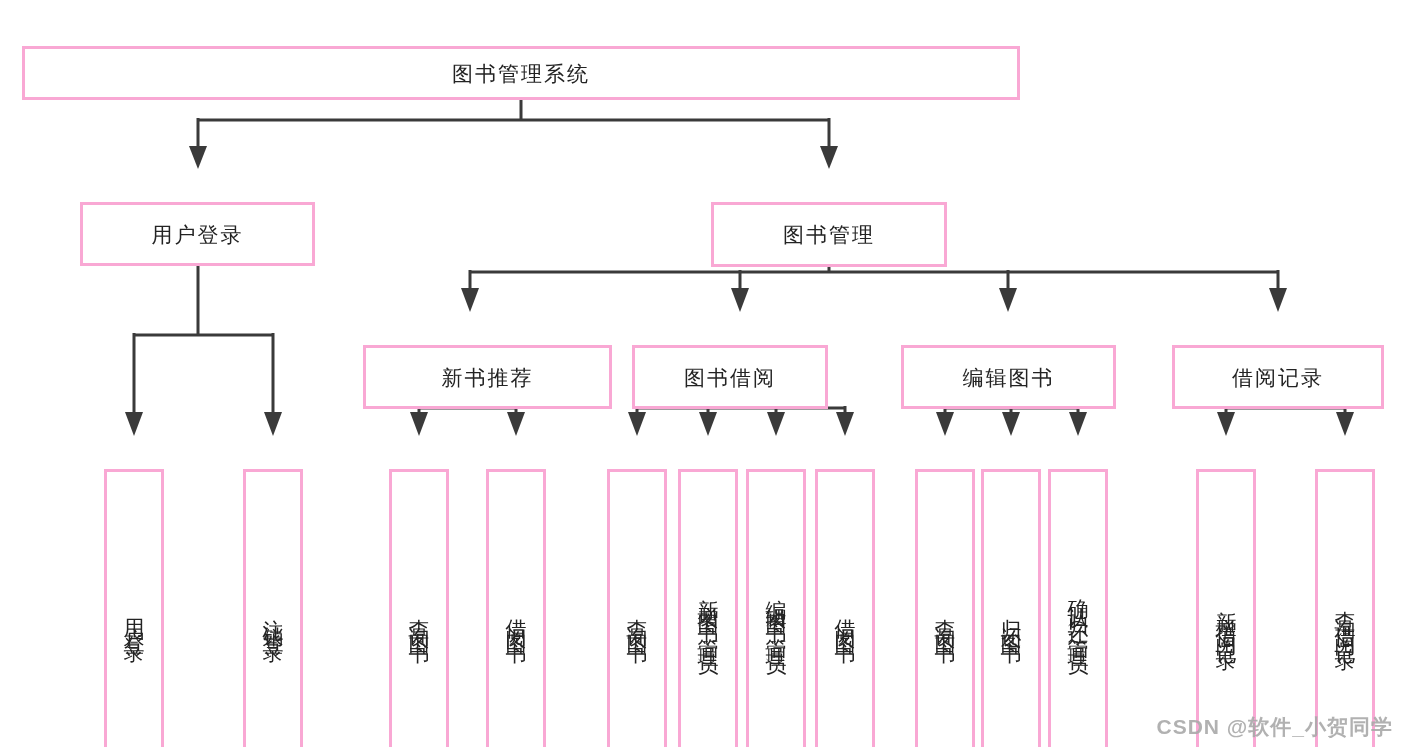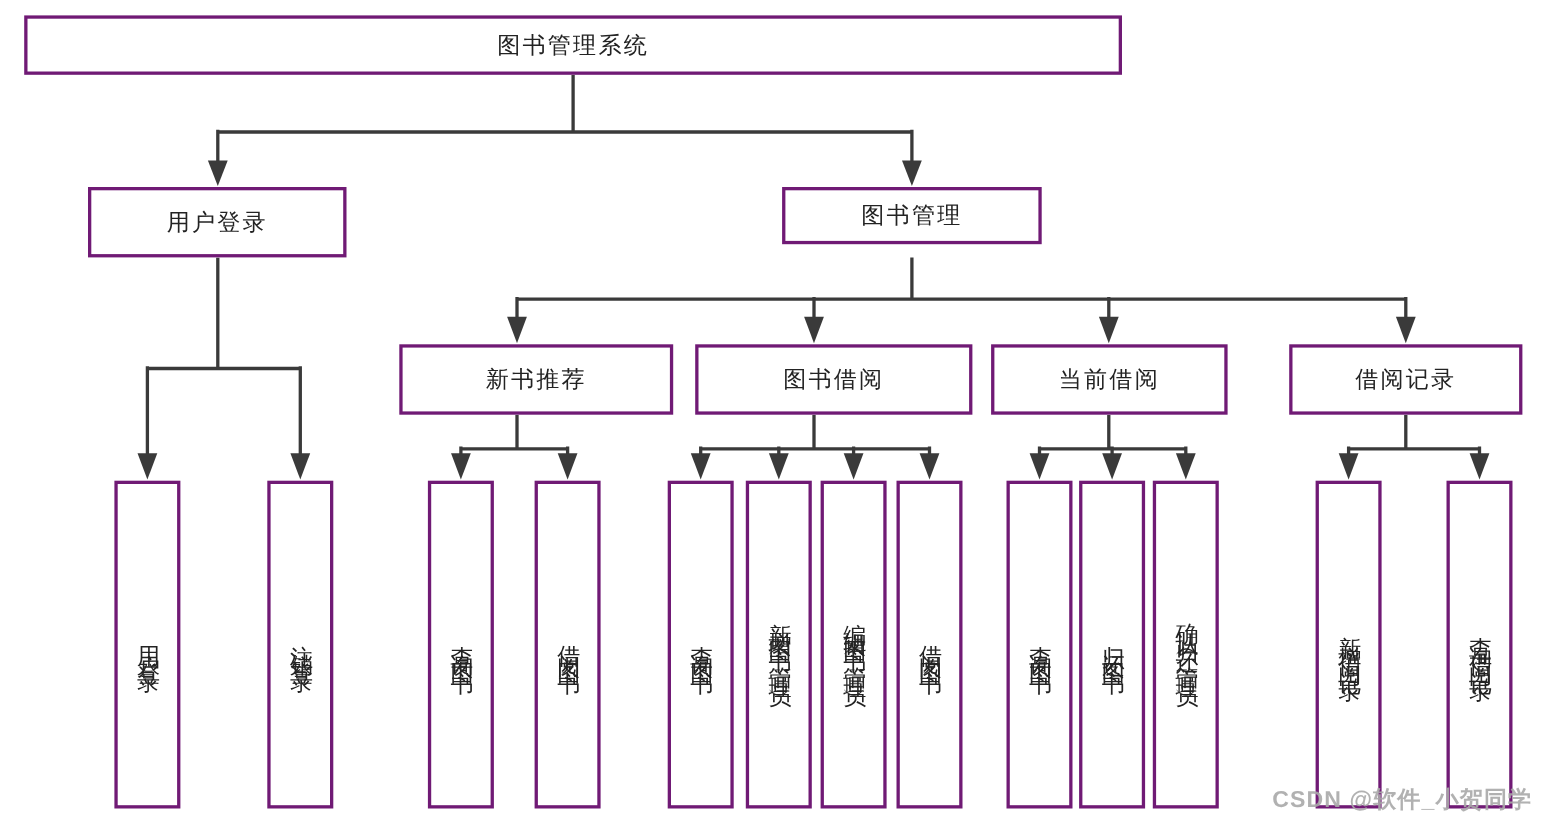--- a/index.html
+++ b/index.html
@@ -8,25 +8,26 @@
     width:1405px;height:747px;
     background:#ffffff;
     font-family:"Liberation Sans","DejaVu Sans",sans-serif;
     overflow:hidden;
   }
   svg.connectors{position:absolute;left:0;top:0;width:1405px;height:747px;}
   .box{
     position:absolute;
     box-sizing:border-box;
     background:#ffffff;
-    border:3px solid #701a75;
+    border:3px solid #f9a8d4;
     display:flex;
     align-items:center;
     justify-content:center;
     color:#232323;
+    margin-top:32px;
   }
   .box.h .lbl{
     font-size:21px;
     letter-spacing:2px;
     white-space:nowrap;
     line-height:1;
   }
   .box.v .lbl{
     writing-mode:vertical-rl;
     text-orientation:mixed;
@@ -91,32 +92,32 @@
     </g>
   </svg>
 
   <div class="box h" style="left:22px;top:14px;width:998px;height:54px">
     <span class="lbl">图书管理系统</span>
   </div>
 
   <div class="box h" style="left:80px;top:170px;width:235px;height:64px">
     <span class="lbl">用户登录</span>
   </div>
-  <div class="box h" style="left:711px;top:170px;width:236px;height:52px">
+  <div class="box h" style="left:711px;top:170px;width:236px;height:65px">
     <span class="lbl">图书管理</span>
   </div>
 
   <div class="box h" style="left:363px;top:313px;width:249px;height:64px">
     <span class="lbl">新书推荐</span>
   </div>
-  <div class="box h" style="left:632px;top:313px;width:252px;height:64px">
+  <div class="box h" style="left:632px;top:313px;width:196px;height:64px">
     <span class="lbl">图书借阅</span>
   </div>
   <div class="box h" style="left:901px;top:313px;width:215px;height:64px">
-    <span class="lbl">当前借阅</span>
+    <span class="lbl">编辑图书</span>
   </div>
   <div class="box h" style="left:1172px;top:313px;width:212px;height:64px">
     <span class="lbl">借阅记录</span>
   </div>
 
   <div class="box v" style="left:104px;top:437px;width:60px;height:298px">
     <span class="lbl">用户登录</span>
   </div>
   <div class="box v" style="left:243px;top:437px;width:60px;height:298px">
     <span class="lbl">注销登录</span>

